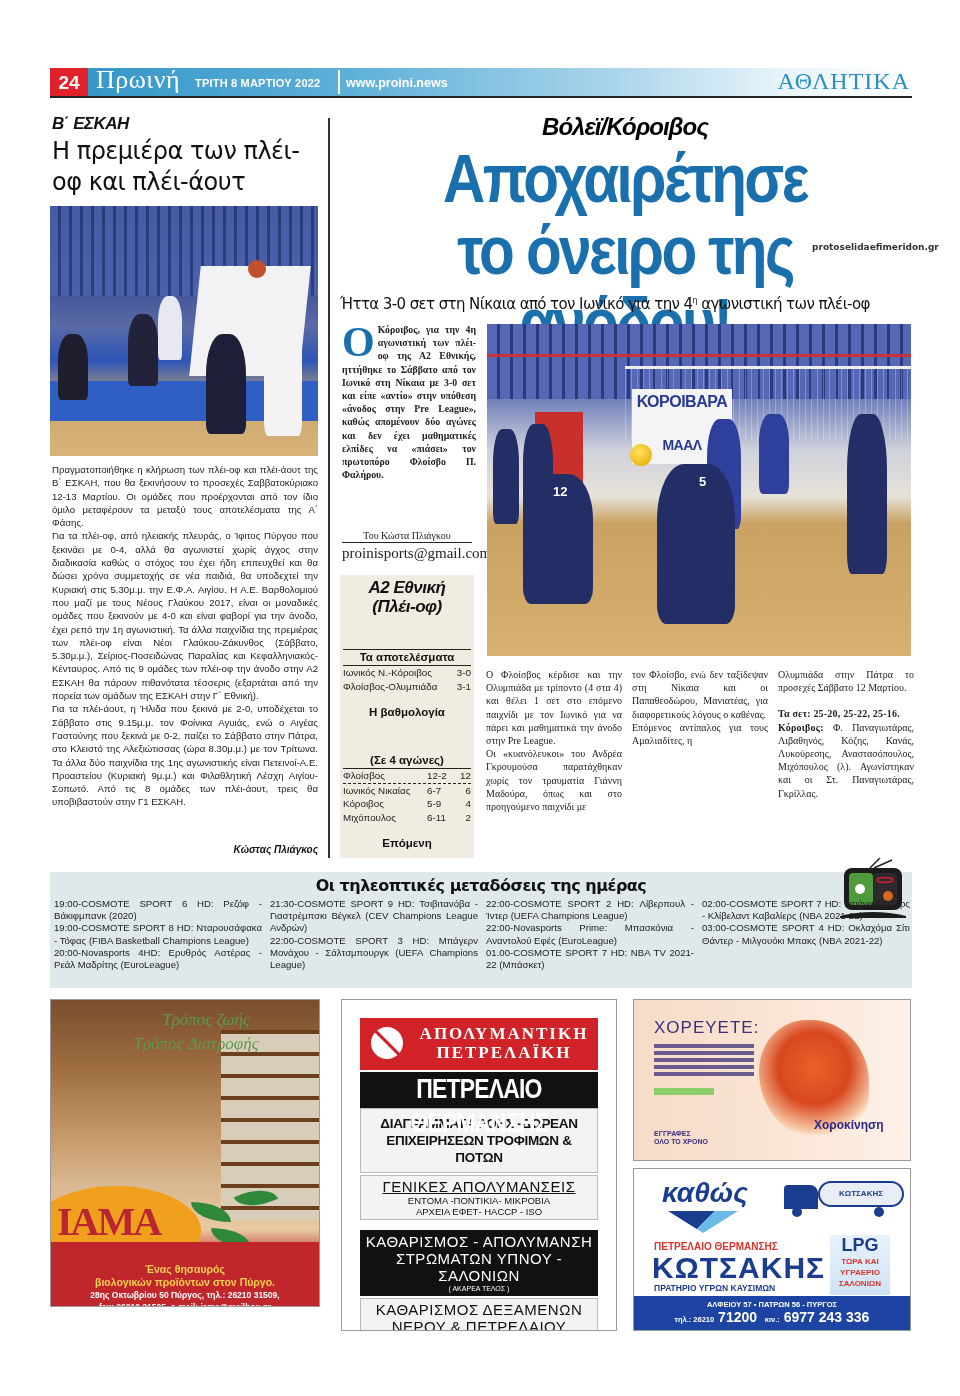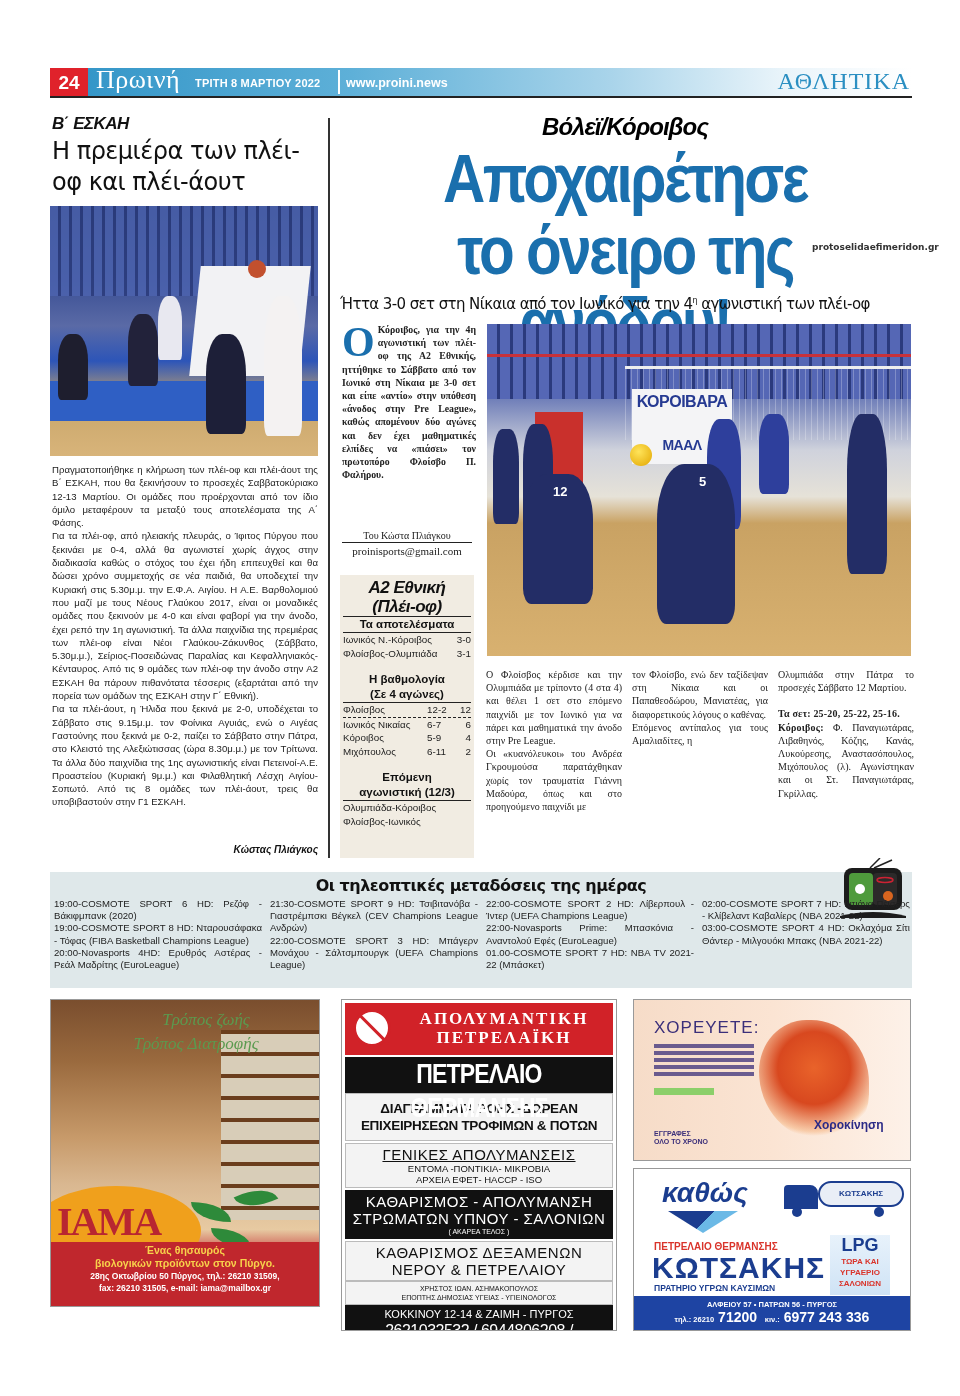--- a/index.html
+++ b/index.html
@@ -38,41 +38,41 @@
     .kicker-main { position: absolute; left: 335px; top: 113px; width: 580px; text-align: center; font: italic bold 24px "Liberation Sans", sans-serif; color: #000000; letter-spacing: -1px; }
     .headline-main { position: absolute; left: 335px; top: 142px; width: 580px; text-align: center; color: #1a6fad; font: bold 68px "Liberation Sans", sans-serif; line-height: 72px; letter-spacing: -3px; transform: scaleX(0.86); transform-origin: center top; }
     .watermark { position: absolute; left: 810px; top: 242px; background: #fff; color: #333; font: bold 9px "DejaVu Sans", sans-serif; padding: 0 2px; }
     .subhead-main { position: absolute; left: 340px; top: 295px; width: 575px; font: 15px "DejaVu Sans", sans-serif; color: #111; letter-spacing: -0.6px; white-space: nowrap; }
     .subhead-main sup { font-size: 8px; }
 
     .lead { position: absolute; left: 342px; top: 323px; width: 134px; font: bold 9.8px "Liberation Serif", serif; line-height: 13.2px; color: #222; text-align: justify; }
     .dropcap { float: left; font: bold 42px "Liberation Serif", serif; color: #1a6fad; line-height: 34px; margin-right: 3px; margin-top: 2px; }
     .author { position: absolute; left: 342px; top: 530px; width: 130px; text-align: center; font: 10px "Liberation Serif", serif; color: #222; }
     .author .name { border-bottom: 1px solid #222; padding-bottom: 1px; display: block; }
-    .author .mail { display: block; margin-top: 2px; font-size: 11px; }
+    .author .mail { display: block; margin-top: 2px; font-size: 15px; }
 
     .photo-volley { position: absolute; left: 487px; top: 324px; width: 424px; height: 332px; overflow: hidden;
       background: linear-gradient(180deg, #3b4f96 0%, #6071b3 20%, #cfd2dc 38%, #e6e2d8 52%, #c9a263 60%, #d8b170 100%); }
     .photo-volley .seats { position: absolute; left: 0; top: 0; width: 100%; height: 75px;
       background: repeating-linear-gradient(90deg, #5567b5 0 10px, #2b3a7d 10px 13px); }
     .photo-volley .rail { position: absolute; left: 0; top: 30px; width: 100%; height: 3px; background: #c8313a; }
     .photo-volley .net { position: absolute; left: 138px; top: 42px; width: 286px; height: 74px; border-top: 3px solid #eee;
       background: repeating-linear-gradient(90deg, rgba(255,255,255,.25) 0 1px, transparent 1px 6px); }
     .photo-volley .flag { position: absolute; left: 145px; top: 65px; width: 100px; height: 75px; background: #f4f4f6; color: #263a92;
       font: bold 16px "Liberation Sans", sans-serif; text-align: center; padding-top: 4px; letter-spacing: -0.5px; }
     .photo-volley .reddoor { position: absolute; left: 48px; top: 88px; width: 48px; height: 80px; background: #c9302c; }
     .photo-volley .pl { position: absolute; background: #232d66; border-radius: 35% 35% 12% 12%; }
     .photo-volley .num { position: absolute; color: #fff; font: bold 13px "Liberation Sans", sans-serif; }
     .photo-volley .ball { position: absolute; left: 143px; top: 120px; width: 22px; height: 22px; border-radius: 50%; background: radial-gradient(circle at 40% 35%, #ffe45a, #e2a600); }
 
     
     .standings { position: absolute; left: 340px; top: 575px; width: 134px; height: 283px; background: #f1ece2; padding: 3px 3px 0 3px; }
     .standings .title { text-align: center; font: italic bold 17px "Liberation Sans", sans-serif; line-height: 19px; color: #111; letter-spacing: -0.5px; }
     .standings .sec-title { text-align: center; font: bold 11.5px "Liberation Sans", sans-serif; color: #111; line-height: 15px; }
-    .standings .underline { border-bottom: 1.5px solid #222; }
+    .standings .underline { border-bottom: 1.5px solid #222; margin-top: 33px; }
     .standings .row { font: 9.8px "Liberation Sans", sans-serif; color: #222; line-height: 13.5px; display: flex; white-space: nowrap; }
     .standings .row .t { flex: 1; }
     .standings .row .s { width: 30px; }
     .standings .row .p { width: 14px; text-align: right; }
     .standings .dashed { border-bottom: 1.5px dashed #222; }
     .standings .gap { height: 12px; }
 
     
     .col { position: absolute; top: 668px; width: 136px; font: 10px "Liberation Serif", serif; line-height: 13.2px; color: #222; text-align: justify; }
     .col1 { left: 486px; } .col2 { left: 632px; } .col3 { left: 778px; }
@@ -89,25 +89,25 @@
     
     .ad { position: absolute; border: 1px solid #999; overflow: hidden; }
     .ad-iama { left: 50px; top: 999px; width: 270px; height: 308px;
       background: linear-gradient(180deg, #7a4e2e 0%, #9a6a3e 20%, #c79a6a 45%, #d9b790 60%, #e7caa2 75%, #c0272d 85%); }
     .ad-iama .shelves { position: absolute; left: 170px; top: 30px; width: 100px; height: 190px;
       background: repeating-linear-gradient(180deg, #6b3e1d 0 4px, #d8cdb8 4px 22px); }
     .ad-iama .script { position: absolute; left: 80px; width: 150px; text-align: center; color: #5b9a4f; font: italic 17px "Liberation Serif", serif; }
     .ad-iama .orange { position: absolute; left: -20px; top: 186px; width: 170px; height: 90px; border-radius: 50%; background: #f0a01c; }
     .ad-iama .logo { position: absolute; left: 6px; top: 198px; font: bold 40px "Liberation Serif", serif; color: #b82631; letter-spacing: -2px; }
     .ad-iama .leaf { position: absolute; width: 40px; height: 20px; background: #2e8a3a; border-radius: 0 100% 0 100%; }
-    .ad-iama .footer { position: absolute; left: 0; bottom: 0; width: 100%; height: 64px; background: #c0272d; text-align: center; padding-top: 2px; }
+    .ad-iama .footer { position: absolute; left: 0; bottom: 0; width: 100%; height: 64px; background: #c0272d; text-align: center; padding-top: 21px; }
     .ad-iama .f1 { color: #f7d24b; font: bold 10.5px "Liberation Sans", sans-serif; line-height: 13px; }
     .ad-iama .f2 { color: #fff; font: bold 8.5px "Liberation Sans", sans-serif; line-height: 12px; text-align: center; }
 
-    .ad-pest { left: 341px; top: 999px; width: 276px; height: 332px; background: #fff; padding: 3px; }
+    .ad-pest { left: 341px; top: 999px; width: 276px; height: 332px; background: #fff; padding: 18px; }
     .ad-pest .band { width: 100%; text-align: center; }
     .ad-pest .red { background: #d12228; color: #fff; height: 52px; position: relative; }
     .ad-pest .red .t { font: bold 17px "Liberation Serif", serif; line-height: 19px; padding-top: 6px; padding-left: 50px; letter-spacing: 2px; }
     .ad-pest .nobug { position: absolute; left: 8px; top: 6px; width: 38px; height: 38px; border-radius: 50%; border: 3px solid #d12228; background: #fff; }
     .ad-pest .nobug::after { content: ""; position: absolute; left: 16px; top: -4px; width: 3px; height: 42px; background: #d12228; transform: rotate(-45deg); }
     .ad-pest .blk { background: #111; color: #fff; }
     .ad-pest .big { font: bold 28px "Liberation Sans", sans-serif; letter-spacing: -1px; line-height: 34px; transform: scaleX(0.82); }
     .ad-pest .wh { background: #f3f3f3; color: #111; border: 1px solid #bbb; }
     .ad-pest .m1 { font: bold 13.5px "Liberation Sans", sans-serif; line-height: 17px; letter-spacing: -0.3px; }
     .ad-pest .m2 { font: 15px "Liberation Sans", sans-serif; line-height: 17px; letter-spacing: 0.5px; }
@@ -333,21 +333,21 @@
     </div>
   <div class="band wh" style="padding:6px 0;">
     <div class="m1">ΔΙΑΓΡΑΜΜΑΤΑ ΡΟΗΣ -ΔΩΡΕΑΝ</div>
     <div class="m1">ΕΠΙΧΕΙΡΗΣΕΩΝ ΤΡΟΦΙΜΩΝ &amp; ΠΟΤΩΝ</div>
   </div>
   <div class="band wh" style="padding:2px 0;margin-top:2px;">
     <div class="m2" style="text-decoration:underline;">ΓΕΝΙΚΕΣ ΑΠΟΛΥΜΑΝΣΕΙΣ</div>
     <div class="s1">ΕΝΤΟΜΑ -ΠΟΝΤΙΚΙΑ- ΜΙΚΡΟΒΙΑ</div>
     <div class="s1">ΑΡΧΕΙΑ ΕΦΕΤ- HACCP - ISO</div>
   </div>
-  <div class="band blk" style="padding:3px 0;margin-top:2px;">
+  <div class="band blk" style="padding:3px 0;margin-top:10px;">
     <div class="m2">ΚΑΘΑΡΙΣΜΟΣ - ΑΠΟΛΥΜΑΝΣΗ</div>
     <div class="m2">ΣΤΡΩΜΑΤΩΝ ΥΠΝΟΥ - ΣΑΛΟΝΙΩΝ</div>
     <div class="s2">( ΑΚΑΡΕΑ ΤΕΛΟΣ )</div>
   </div>
   <div class="band wh" style="padding:2px 0;margin-top:2px;">
     <div class="m2">ΚΑΘΑΡΙΣΜΟΣ ΔΕΞΑΜΕΝΩΝ</div>
     <div class="m2">ΝΕΡΟΥ &amp; ΠΕΤΡΕΛΑΙΟΥ</div>
   </div>
   <div class="band wh" style="padding:2px 0;">
     <div class="s2">ΧΡΗΣΤΟΣ ΙΩΑΝ. ΑΣΗΜΑΚΟΠΟΥΛΟΣ</div>

